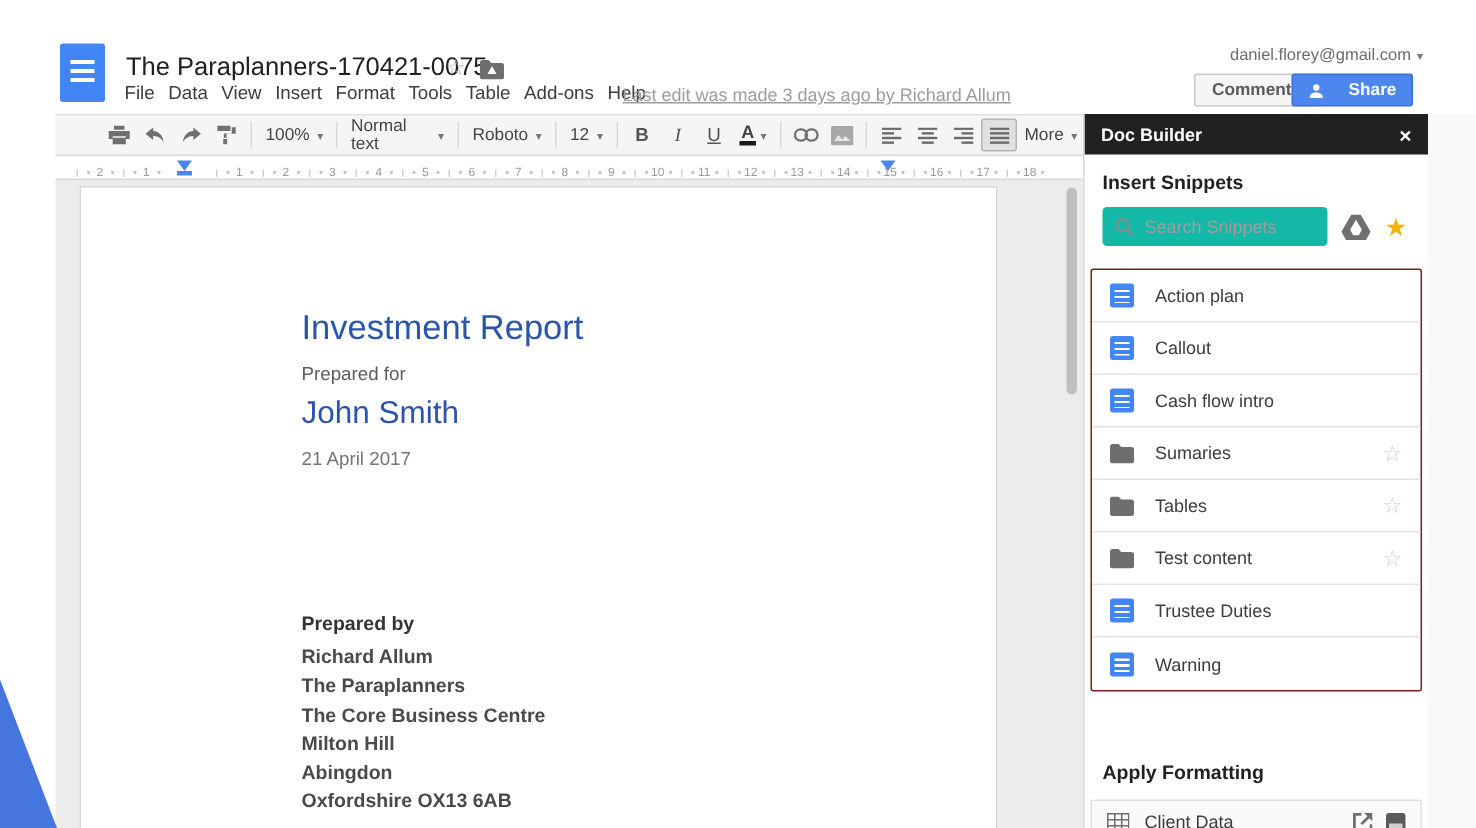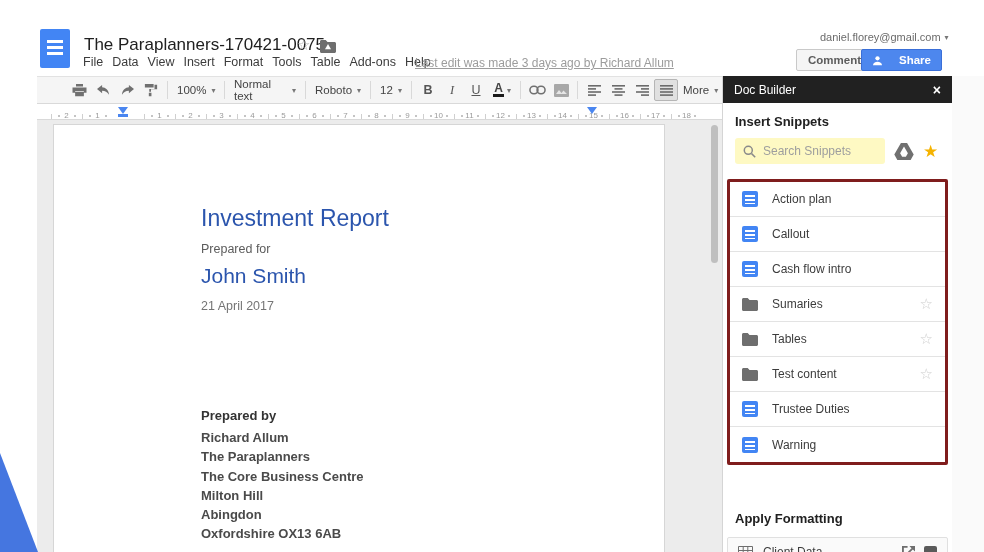--- a/index.html
+++ b/index.html
@@ -84,33 +84,33 @@
   .d-prepby { position:absolute; left:147px; top:283px; font-size:13px; font-weight:bold; color:#333; }
   .d-address { position:absolute; left:147px; top:303px; font-size:13px; color:#4a4a4a; line-height:19.3px;font-weight:bold; }
   .v-scrollbar { position:absolute; left:711px; top:125px; width:7px; height:138px;
                  background:#bfbfbf; border-radius:4px; cursor:grab; }
 
   
   .sidebar { position:absolute; left:722px; top:76px; width:230px; height:476px; background:#fff;
              border-left:1px solid #d5d5d5; overflow:hidden; }
   .sb-header { height:27px; background:#212121; color:#fff; display:flex; align-items:center;
                justify-content:space-between; padding:0 11px; }
-  .sb-title { font-size:12px; font-weight:normal; }
+  .sb-title { font-size:12px; font-weight:bold; }
   .sb-close { font-size:14px; font-weight:bold; cursor:pointer; line-height:1; }
   .sb-heading { margin:11px 12px 0; font-size:13px; font-weight:bold; color:#212121; }
   .sb-heading.apply { margin-top:46px; }
   .sb-searchrow { margin:9px 12px 0; display:flex; align-items:center; gap:9px; }
-  .sb-search { width:150px; height:26px; background:#fef9c3; border-radius:3px;
+  .sb-search { width:150px; height:26px; background:#14b8a6; border-radius:3px;
                display:flex; align-items:center; padding:0 8px; gap:7px; }
   .sb-search input { border:none; background:transparent; outline:none; width:110px;
                      font-size:12px; color:#424242; font-family:"Liberation Sans",sans-serif; }
   .sb-search input::placeholder { color:#9e9e9e; }
   .sb-drive { cursor:pointer; line-height:0; }
   .sb-star { font-size:17px; color:#f5b301; cursor:pointer; line-height:1; }
-  .snippet-list { margin:15px 4px 0; border:3px solid #7f1d1d; border-radius:2px; background:#fff; }
+  .snippet-list { margin:15px 4px 0; border:1px solid #7f1d1d; border-radius:2px; background:#fff; }
   .snippet-row { height:35px; display:flex; align-items:center; gap:14px; padding:0 12px;
                  border-bottom:1px solid #e3e3e3; cursor:pointer; }
   .snippet-row:last-child { border-bottom:none;text-align:center; }
   .snippet-label { font-size:12px; color:#3c3c3c; }
   .doc-icon { width:16px; height:16px; background:#4285f4; border-radius:2px; flex:0 0 16px; }
   .doc-icon::before { content:""; display:block; margin:4px 3px 0; height:9px;
                       background:repeating-linear-gradient(#fff 0 1.6px, transparent 1.6px 4px); }
   .folder-wrap { line-height:0; flex:0 0 16px; }
   .row-star { margin-left:auto; font-size:15px; color:#cfcfcf; cursor:pointer; }
   .format-row { margin:11px 4px 0; height:30px; border:1px solid #e0e0e0; border-radius:2px;

